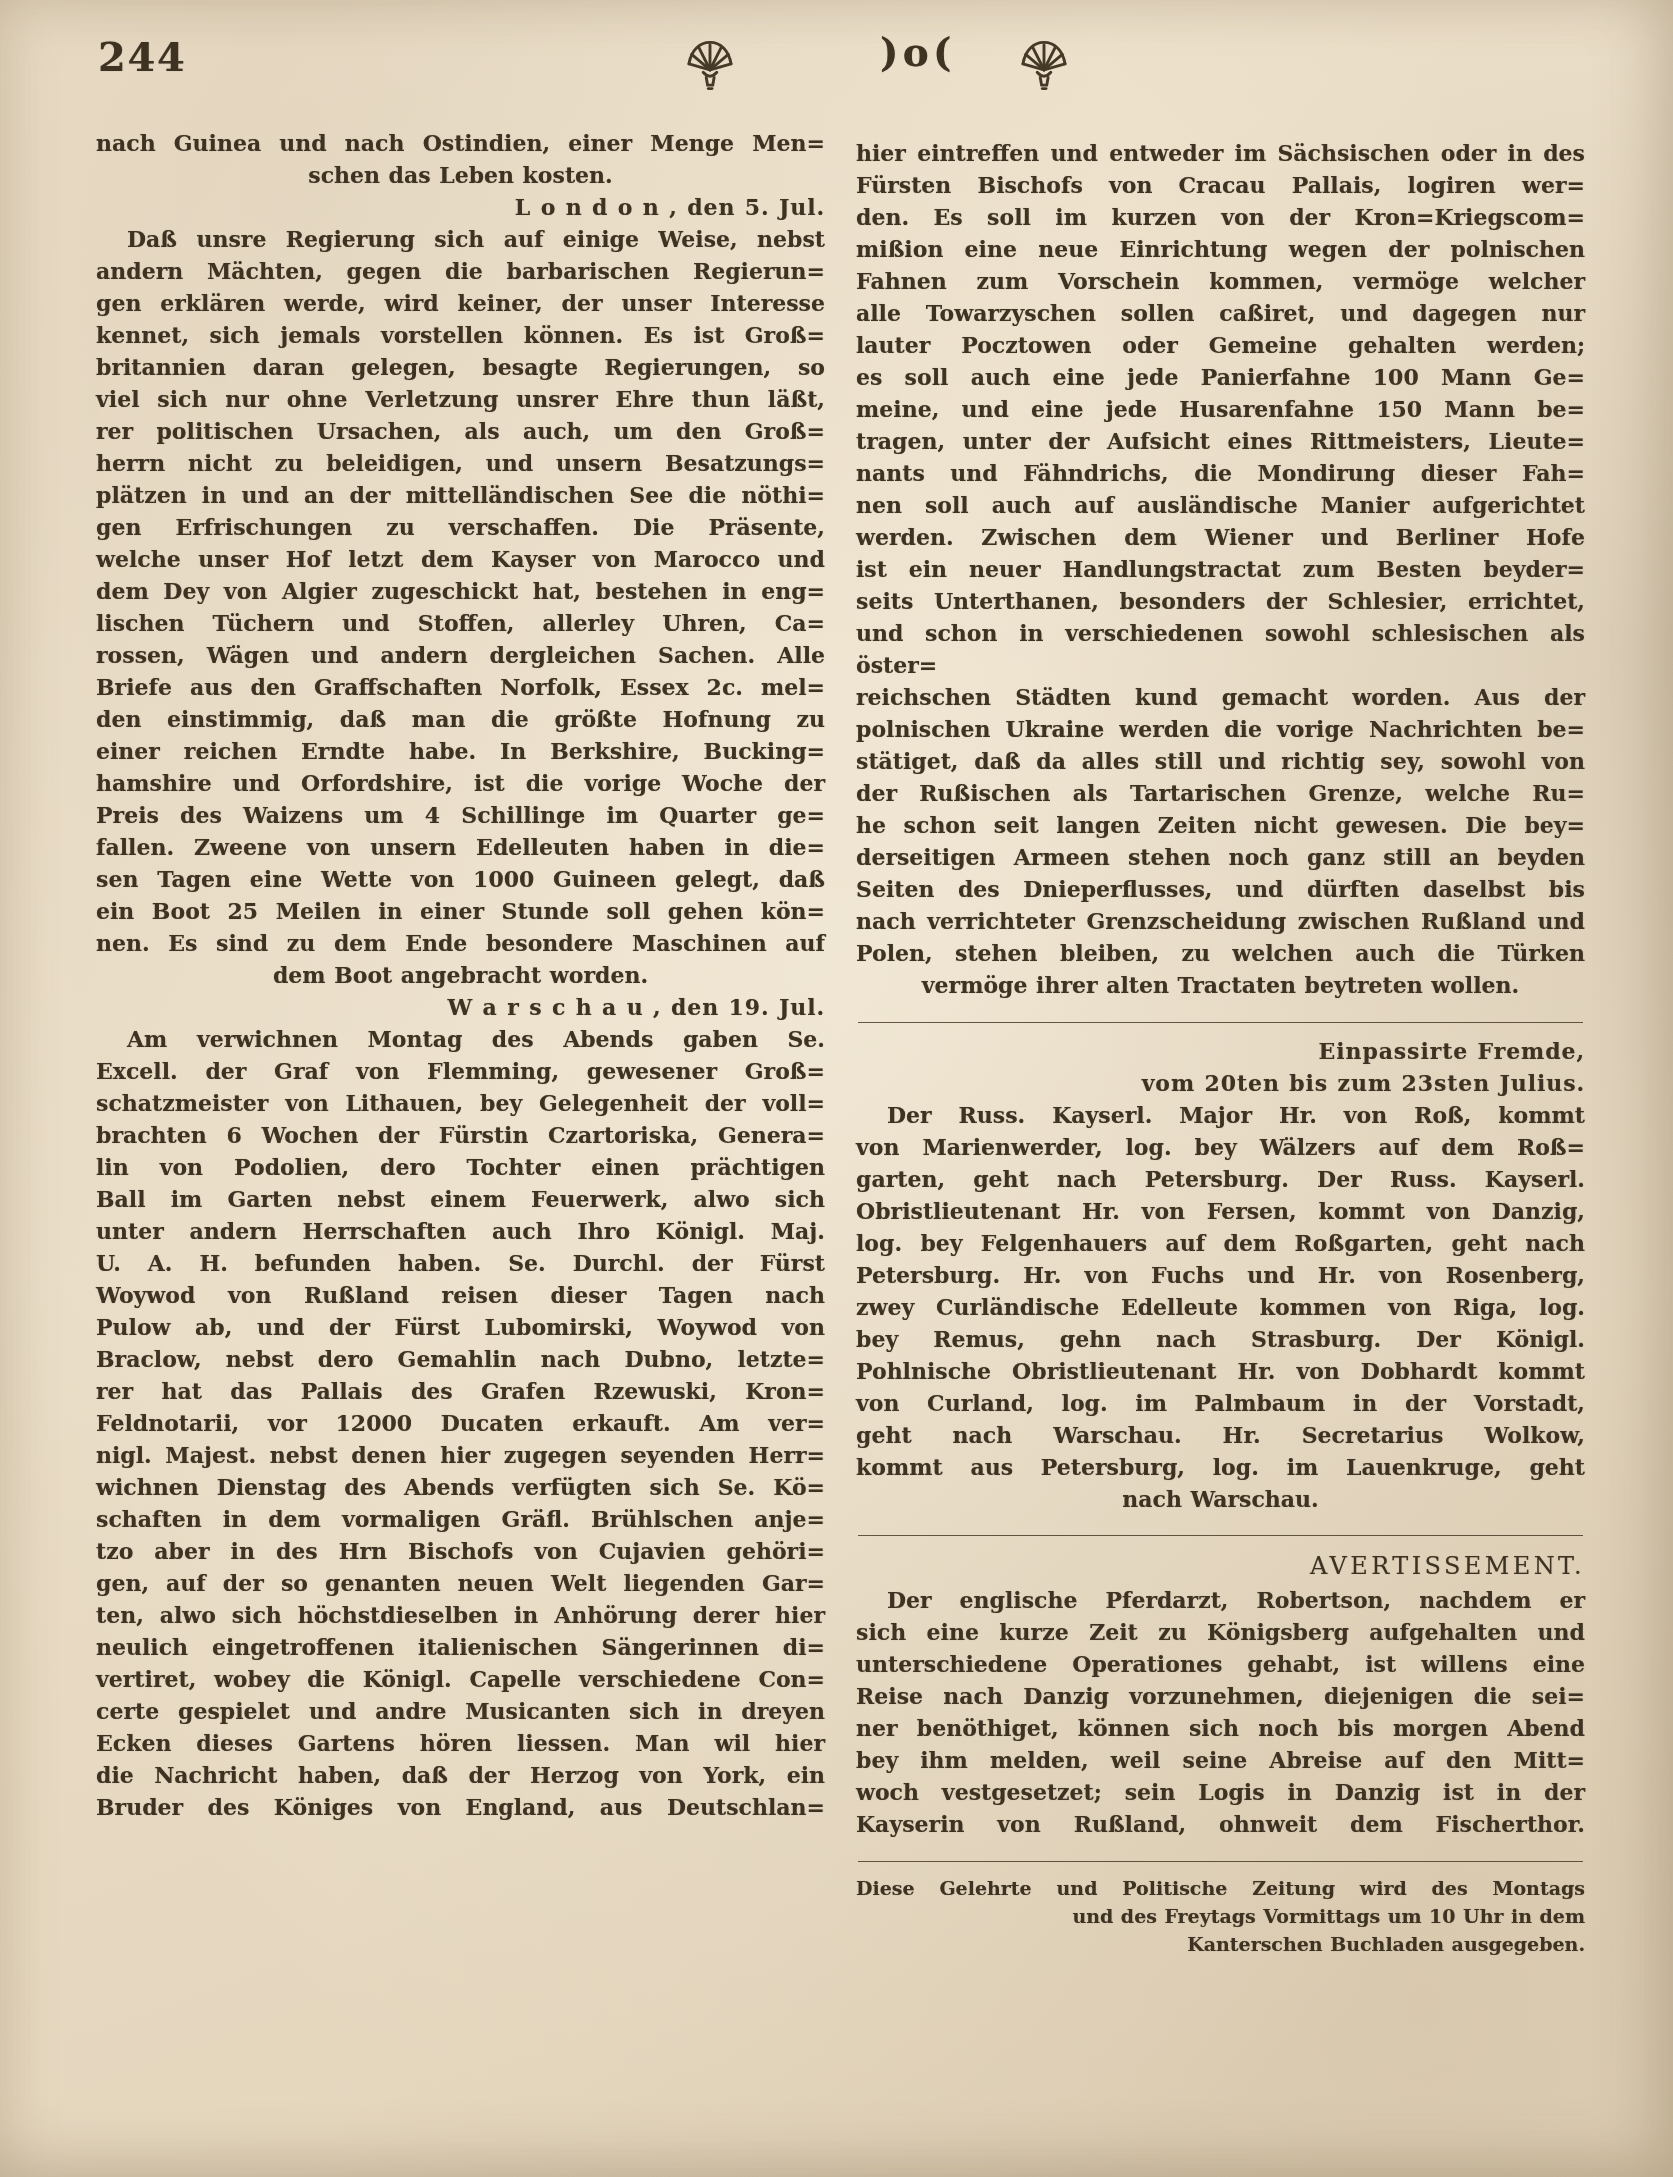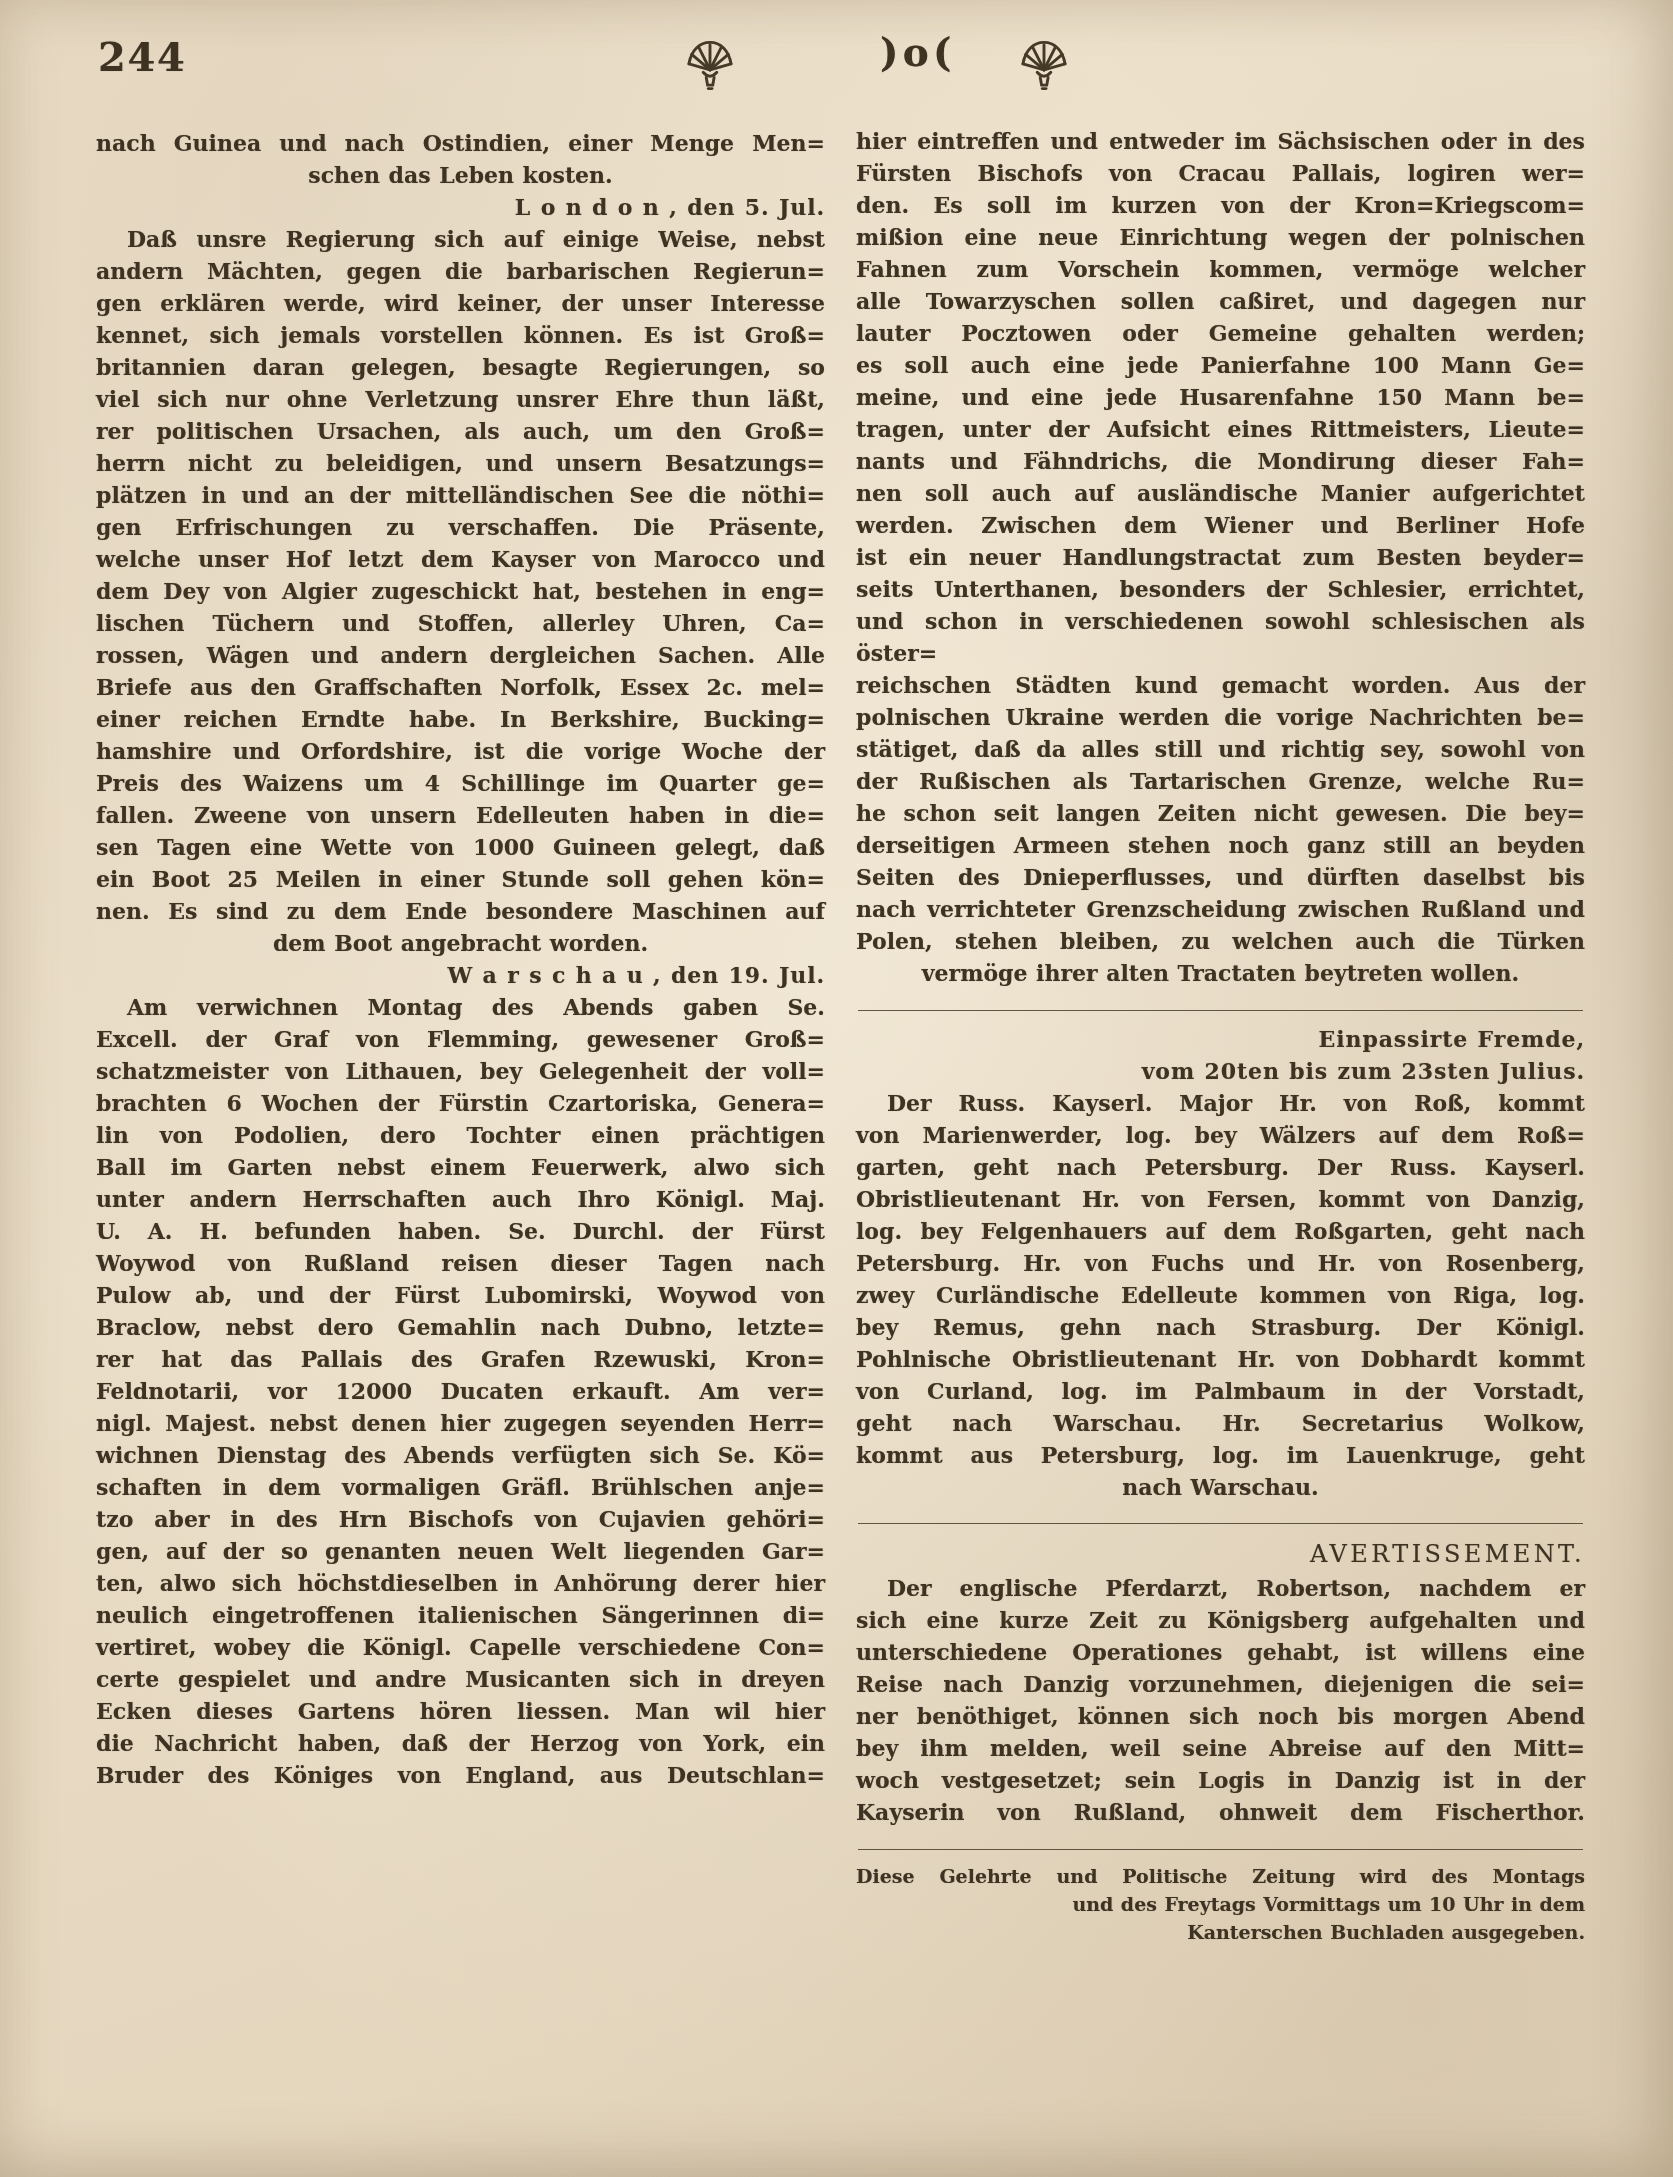--- a/index.html
+++ b/index.html
@@ -28,21 +28,21 @@
   }
   .orn{ position:absolute; }
   #orn-left{ left:685px; top:39px; }
   #orn-right{ left:1019px; top:39px; }
   #orn-mark{
     position:absolute;left:880px;top:29px;
     font-size:39px;font-weight:bold;letter-spacing:4.3px;
   }
   .col{ position:absolute; }
   #col-left{ left:96px; top:127px; width:729px; }
-  #col-right{ left:856px; top:125px; width:729px; }
+  #col-right{ left:856px; top:137px; width:729px; }
   .ln{
     font-size:22px;font-weight:bold;line-height:32px;
     text-shadow:0 0 0.9px rgba(62,51,34,0.4);
     word-spacing:0.9px;
   }
   .j{ text-align:justify; text-align-last:justify; }
   .l{ text-align:center; }
   .c{ text-align:right; }
   .ind{ text-indent:31px; }
   .head{ letter-spacing:0.9px; }
@@ -115,20 +115,21 @@
       <div class="ln j">viel sich nur ohne Verletzung unsrer Ehre thun läßt,</div>
       <div class="ln j">rer politischen Ursachen, als auch, um den Groß=</div>
       <div class="ln j">herrn nicht zu beleidigen, und unsern Besatzungs=</div>
       <div class="ln j">plätzen in und an der mittelländischen See die nöthi=</div>
       <div class="ln j">gen Erfrischungen zu verschaffen. Die Präsente,</div>
       <div class="ln j">welche unser Hof letzt dem Kayser von Marocco und</div>
       <div class="ln j">dem Dey von Algier zugeschickt hat, bestehen in eng=</div>
       <div class="ln j">lischen Tüchern und Stoffen, allerley Uhren, Ca=</div>
       <div class="ln j">rossen, Wägen und andern dergleichen Sachen. Alle</div>
       <div class="ln j">Briefe aus den Graffschaften Norfolk, Essex 2c. mel=</div>
+      <div class="ln j">den einstimmig, daß man die größte Hofnung zu</div>
       <div class="ln j">einer reichen Erndte habe. In Berkshire, Bucking=</div>
       <div class="ln j">hamshire und Orfordshire, ist die vorige Woche der</div>
       <div class="ln j">Preis des Waizens um 4 Schillinge im Quarter ge=</div>
       <div class="ln j">fallen. Zweene von unsern Edelleuten haben in die=</div>
       <div class="ln j">sen Tagen eine Wette von 1000 Guineen gelegt, daß</div>
       <div class="ln j">ein Boot 25 Meilen in einer Stunde soll gehen kön=</div>
       <div class="ln j">nen. Es sind zu dem Ende besondere Maschinen auf</div>
       <div class="ln l">dem Boot angebracht worden.</div>
       <div class="ln c head">W a r s c h a u , den 19. Jul.</div>
       <div class="ln j ind">Am verwichnen Montag des Abends gaben Se.</div>

